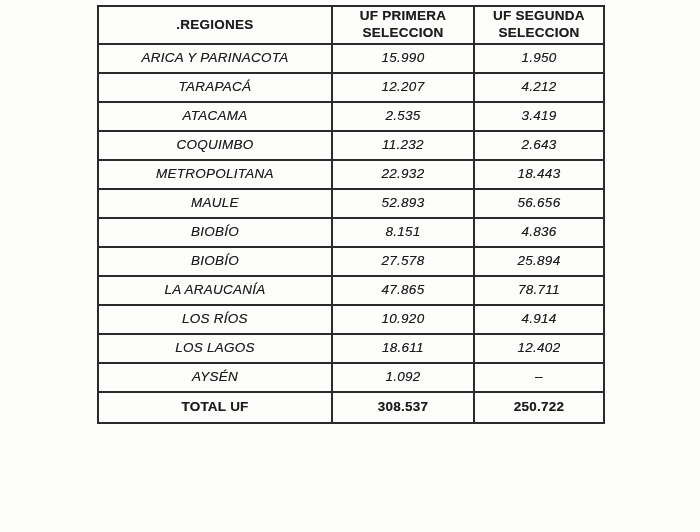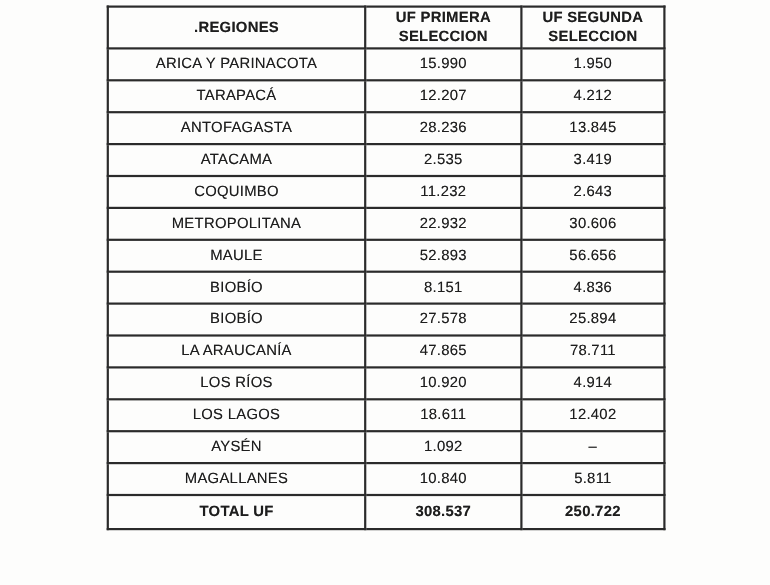--- a/index.html
+++ b/index.html
@@ -36,20 +36,21 @@
     overflow: hidden;
     white-space: normal;
   }
   .scan-table thead th {
     height: 36px;
     font-weight: bold;
   }
   .scan-table tbody td {
     height: 27px;
     font-weight: normal;
+    font-style: italic;
   }
   .scan-table tfoot td {
     height: 29px;
     font-weight: bold;
   }
   col.c-region  { width: 234px; }
   col.c-primera { width: 142px; }
   col.c-segunda { width: 130px; }
 </style>
 </head>
@@ -73,38 +74,33 @@
         <td>ARICA Y PARINACOTA</td>
         <td>15.990</td>
         <td>1.950</td>
       </tr>
       <tr>
         <td>TARAPACÁ</td>
         <td>12.207</td>
         <td>4.212</td>
       </tr>
       <tr>
-        <td>ANTOFAGASTA</td>
-        <td>28.236</td>
-        <td>13.845</td>
-      </tr>
-      <tr>
         <td>ATACAMA</td>
         <td>2.535</td>
         <td>3.419</td>
       </tr>
       <tr>
         <td>COQUIMBO</td>
         <td>11.232</td>
         <td>2.643</td>
       </tr>
       <tr>
         <td>METROPOLITANA</td>
         <td>22.932</td>
-        <td>30.606</td>
+        <td>18.443</td>
       </tr>
       <tr>
         <td>MAULE</td>
         <td>52.893</td>
         <td>56.656</td>
       </tr>
       <tr>
         <td>BIOBÍO</td>
         <td>8.151</td>
         <td>4.836</td>
@@ -127,25 +123,20 @@
       <tr>
         <td>LOS LAGOS</td>
         <td>18.611</td>
         <td>12.402</td>
       </tr>
       <tr>
         <td>AYSÉN</td>
         <td>1.092</td>
         <td>–</td>
       </tr>
-      <tr>
-        <td>MAGALLANES</td>
-        <td>10.840</td>
-        <td>5.811</td>
-      </tr>
     </tbody>
   <tfoot>
     <tr>
       <td>TOTAL UF</td>
       <td>308.537</td>
       <td>250.722</td>
     </tr>
   </tfoot>
 </table>
 

